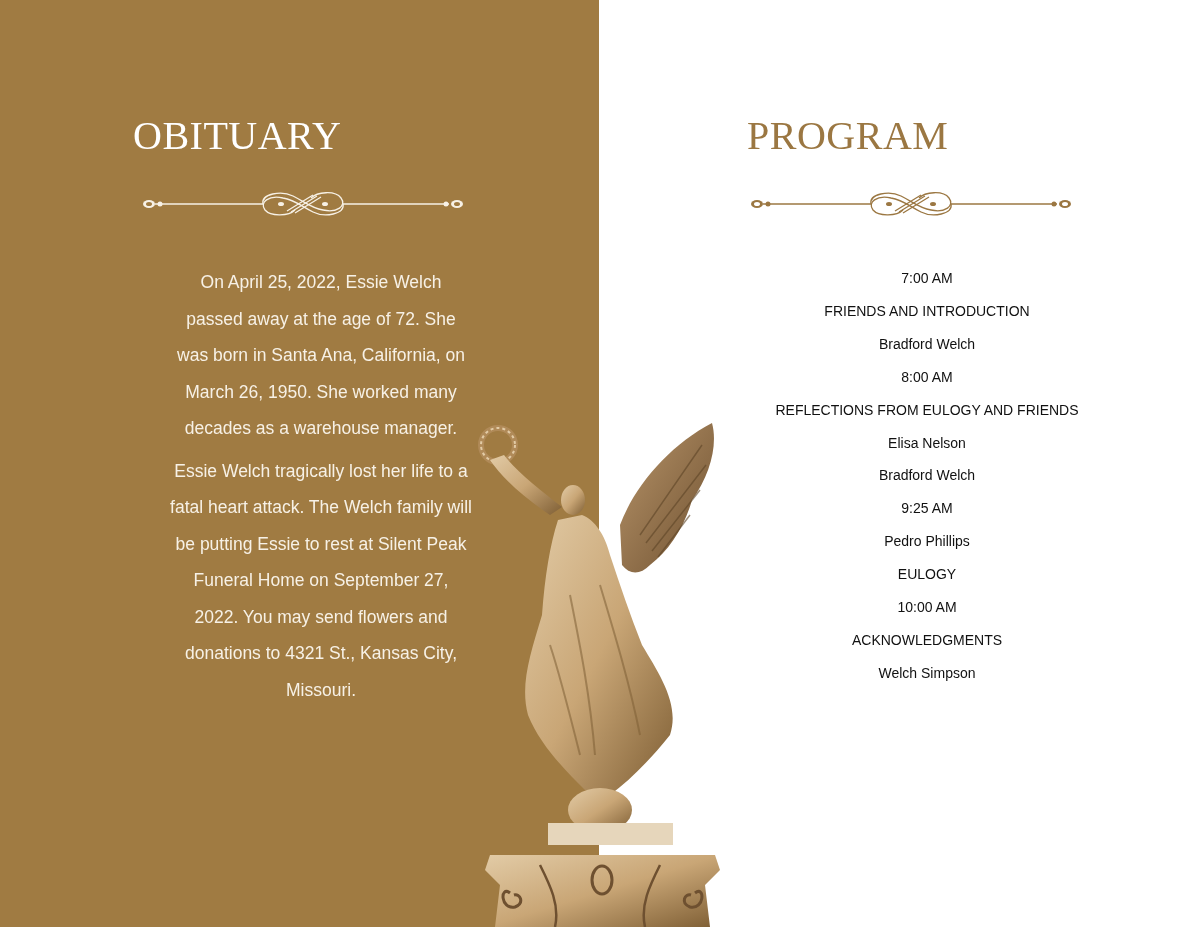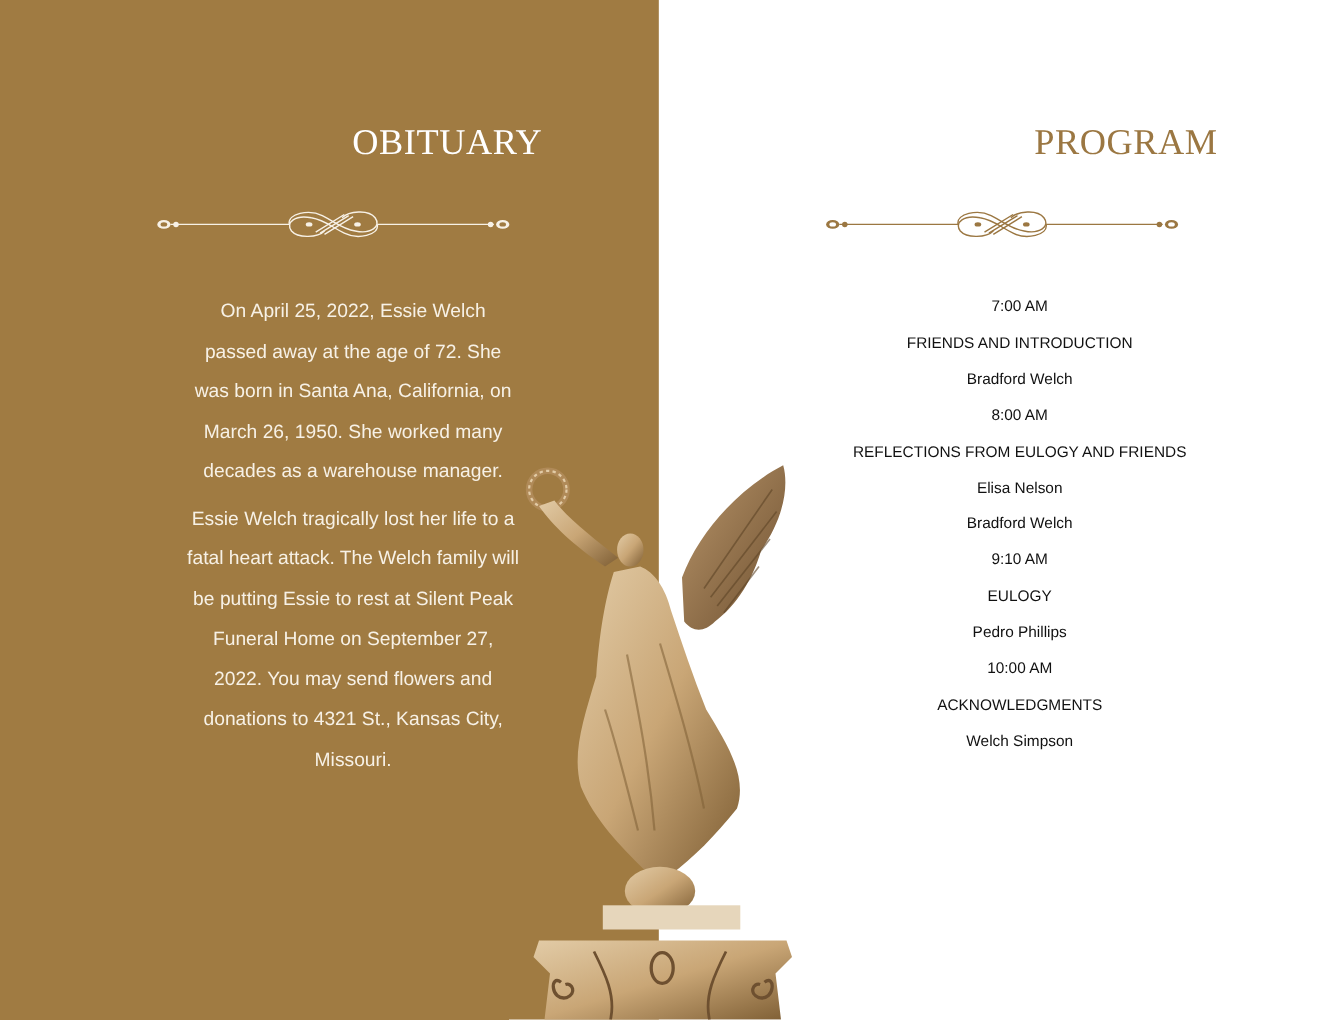--- a/index.html
+++ b/index.html
@@ -12,21 +12,21 @@
       position: absolute; left: 0; top: 0; width: 599px; height: 927px;
       background: #A07B42;
     }
     .right-panel {
       position: absolute; left: 599px; top: 0; width: 601px; height: 927px;
       background: #ffffff;
     }
     .heading {
       position: absolute; top: 112px;
       font-family: "Liberation Serif", "DejaVu Serif", serif;
-      font-size: 33px; letter-spacing: 0.5px; text-align: right;
+      font-size: 40px; letter-spacing: 0.5px; text-align: left;
       font-weight: normal;
       margin: 0;
     }
     .heading.obit { left: 133px; width: 360px; color: #ffffff; }
     .heading.prog { left: 747px; width: 360px; color: #9B7742; }
     .divider {
       position: absolute; top: 186px; width: 324px; height: 36px;
     }
     .divider.obit { left: 141px; }
     .divider.prog { left: 749px; }
@@ -105,23 +105,23 @@
 </svg>
 
 <ul class="program-list">
   <li>7:00 AM</li>
   <li>FRIENDS AND INTRODUCTION</li>
   <li>Bradford Welch</li>
   <li>8:00 AM</li>
   <li>REFLECTIONS FROM EULOGY AND FRIENDS</li>
   <li>Elisa Nelson</li>
   <li>Bradford Welch</li>
-  <li>9:10 AM</li>
+  <li>9:25 AM</li>
+  <li>Pedro Phillips</li>
   <li>EULOGY</li>
-  <li>Pedro Phillips</li>
   <li>10:00 AM</li>
   <li>ACKNOWLEDGMENTS</li>
   <li>Welch Simpson</li>
 </ul>
 
 <svg class="statue" viewBox="0 0 265 512">
   <defs>
     <linearGradient id="stone" x1="0" y1="0" x2="1" y2="1">
       <stop offset="0" stop-color="#E2CBA6"></stop>
       <stop offset="0.5" stop-color="#C9A676"></stop>

